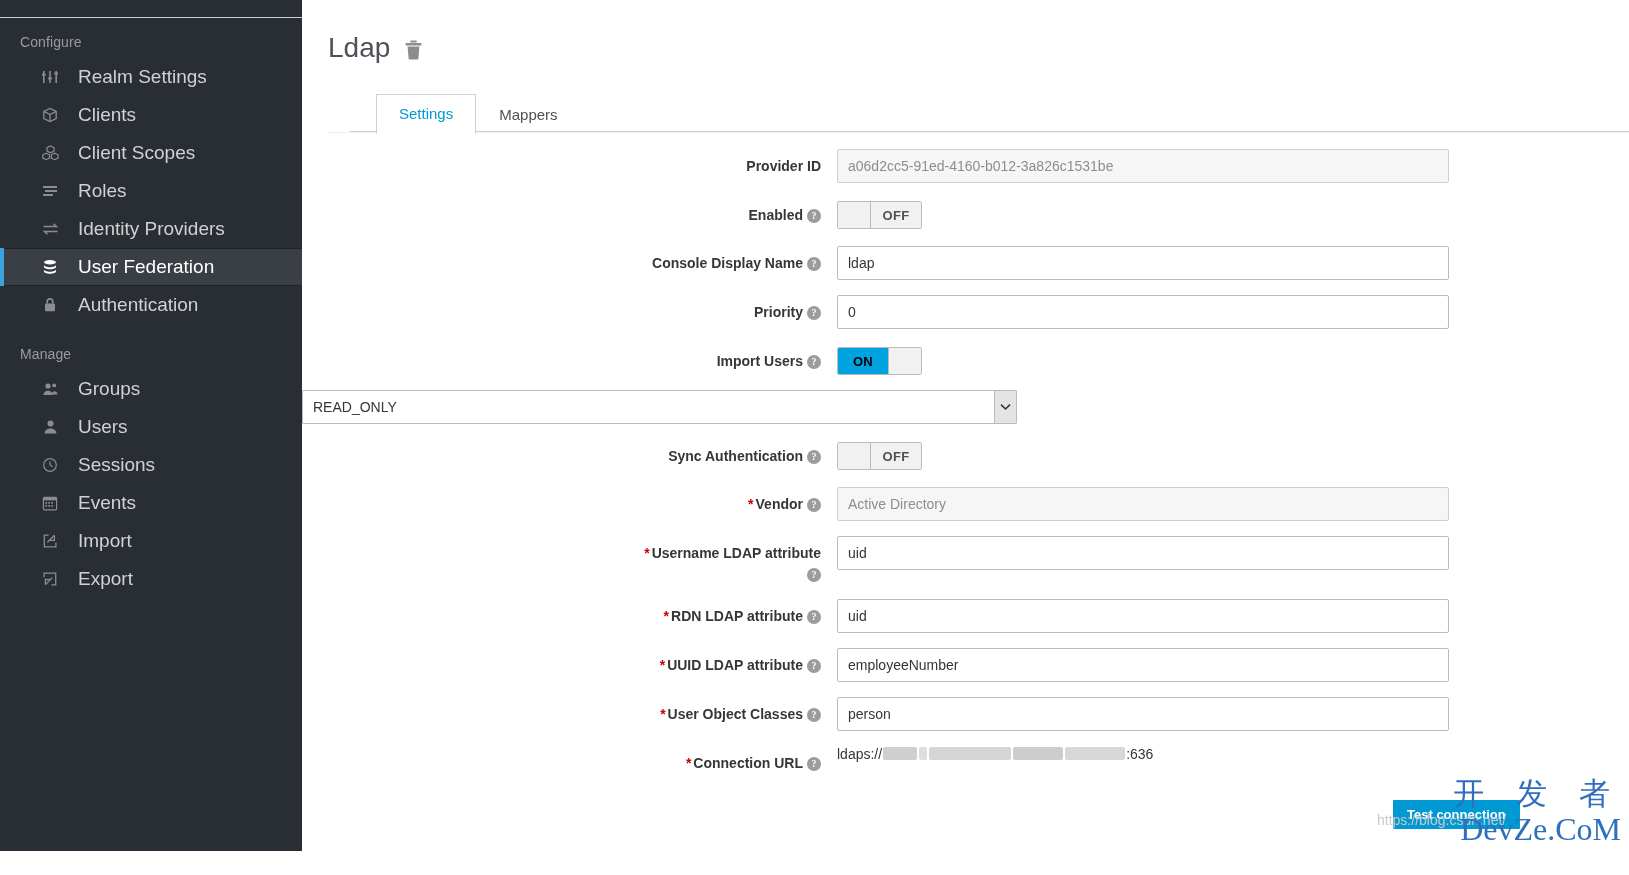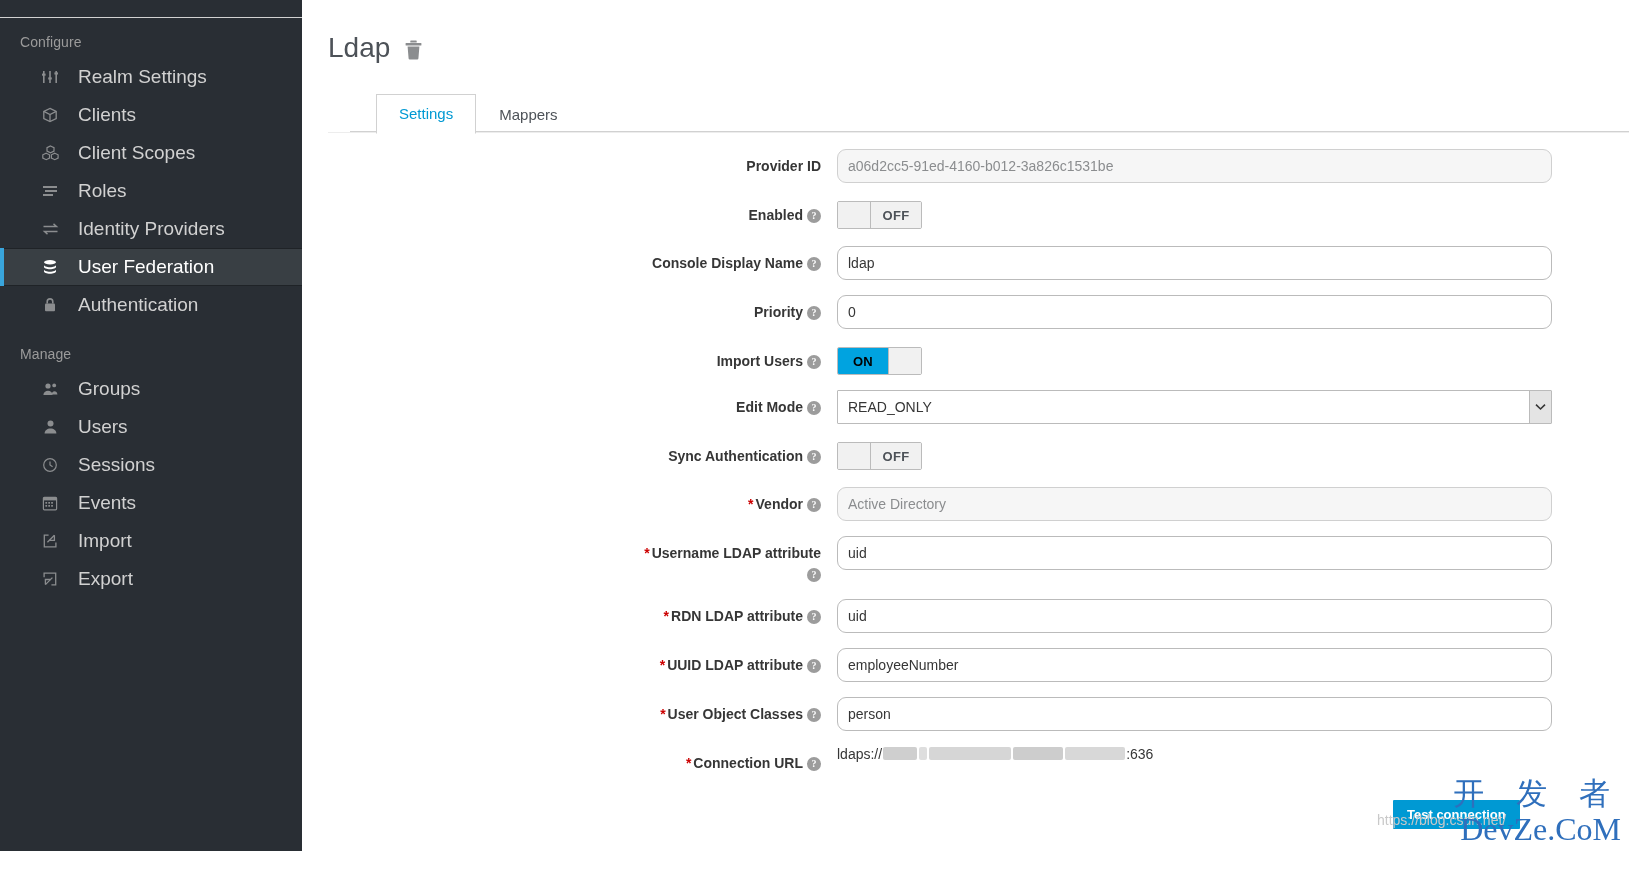--- a/index.html
+++ b/index.html
@@ -170,25 +170,25 @@
     line-height: 14px;
     text-align: center;
     font-weight: bold;
     vertical-align: 1px;
     margin-left: 4px;
     cursor: pointer;
     font-family: "Liberation Serif", serif;
   }
   .form-control-wrap { flex: 1; }
   input.form-control {
-    width: 715px;
+    width: 612px;
     height: 34px;
     padding: 4px 10px;
     border: 1px solid #bbbbbb;
-    border-radius: 9px;
+    border-radius: 2px;
     font-size: 14px;
     font-family: "Liberation Sans", sans-serif;
     color: #363636;
     background: #ffffff;
     outline: none;
   }
   input.form-control[disabled],
   input.form-control.readonly {
     background: #f6f6f6;
     color: #8b8d8f;
@@ -548,23 +548,20 @@
         </div>
         <div class="form-control-wrap">
           <div class="toggle on">
             <span class="t-track">ON</span>
             <span class="t-handle"></span>
           </div>
         </div>
       </div>
 
       <div class="form-row">
-        <div class="form-label">
-          <span>Edit Mode</span><span class="help-icon">?</span>
-        </div>
         <div class="form-control-wrap">
           <div class="select-wrap">
             <span class="select-value">READ_ONLY</span>
             <span class="select-arrow">
               <svg width="11" height="8" viewBox="0 0 11 8" fill="none" stroke="currentColor" stroke-width="1.6">
                 <path d="M1 1.6 5.5 6 10 1.6"></path>
               </svg>
             </span>
           </div>
         </div>

